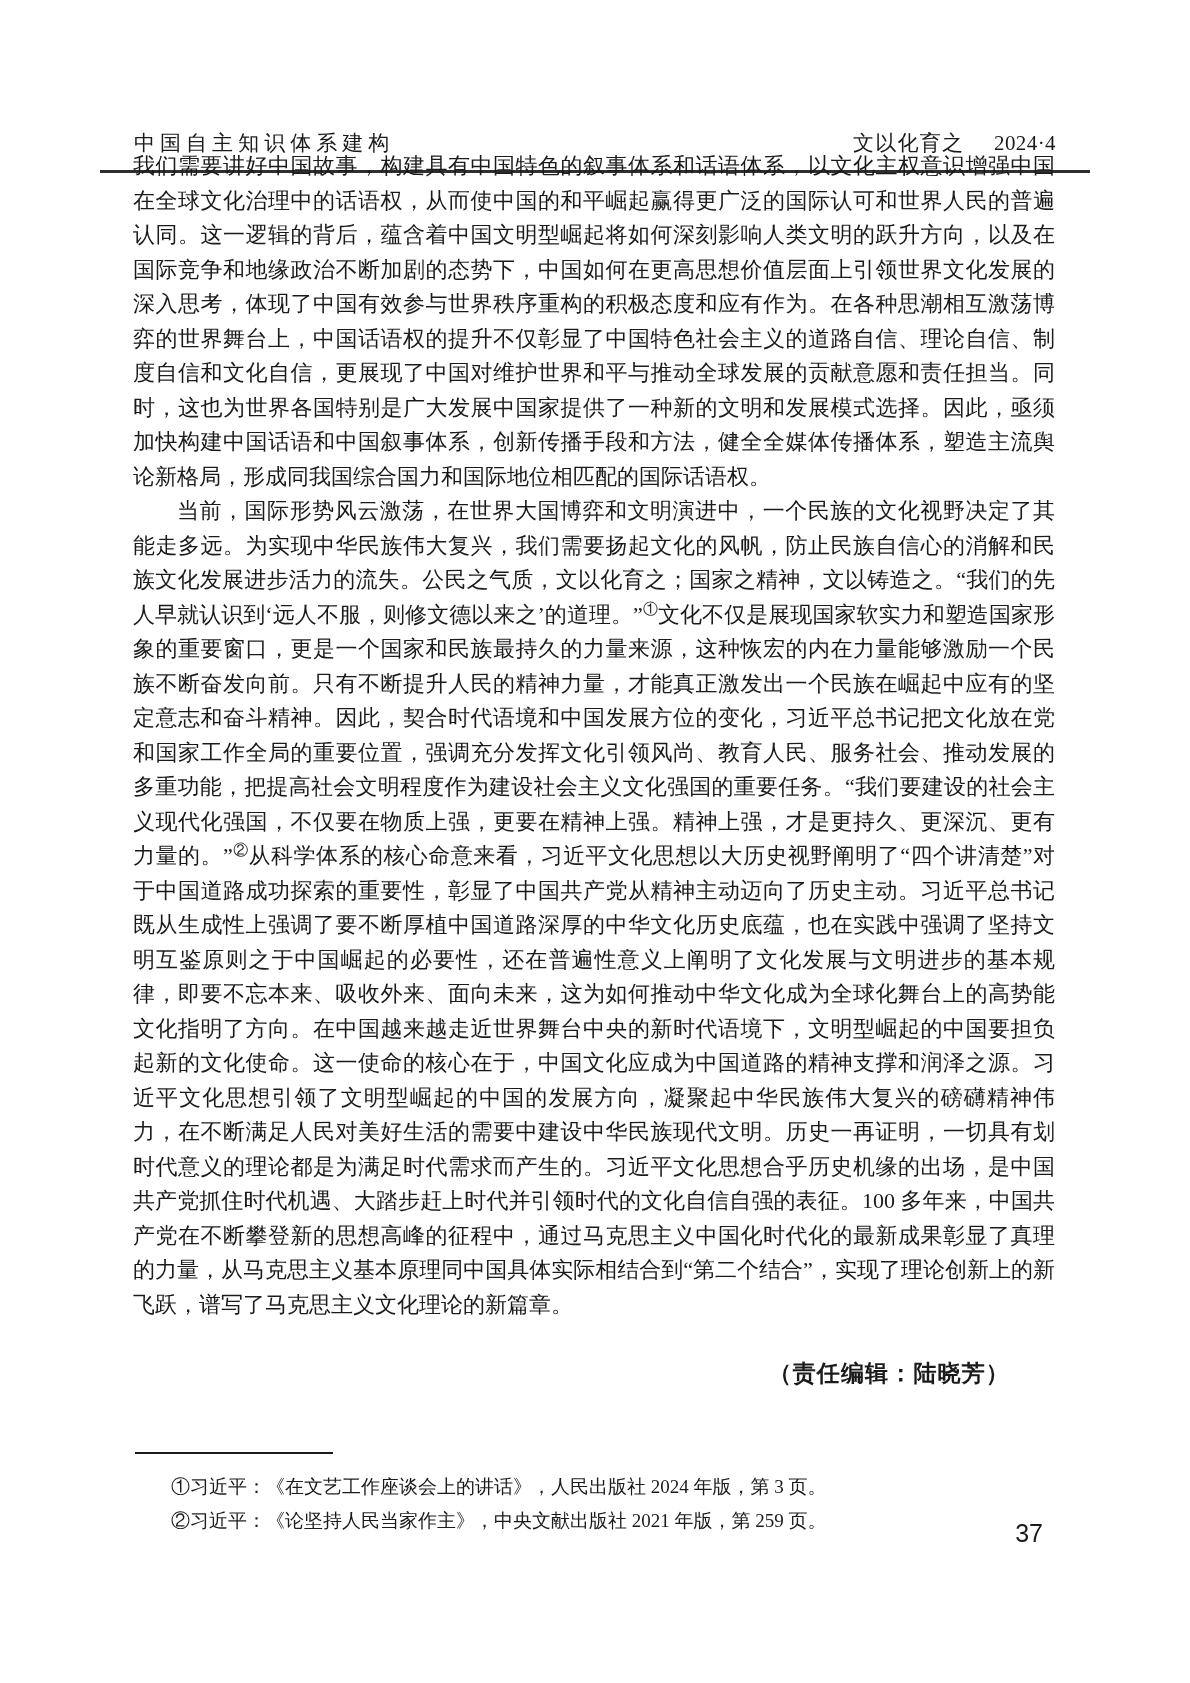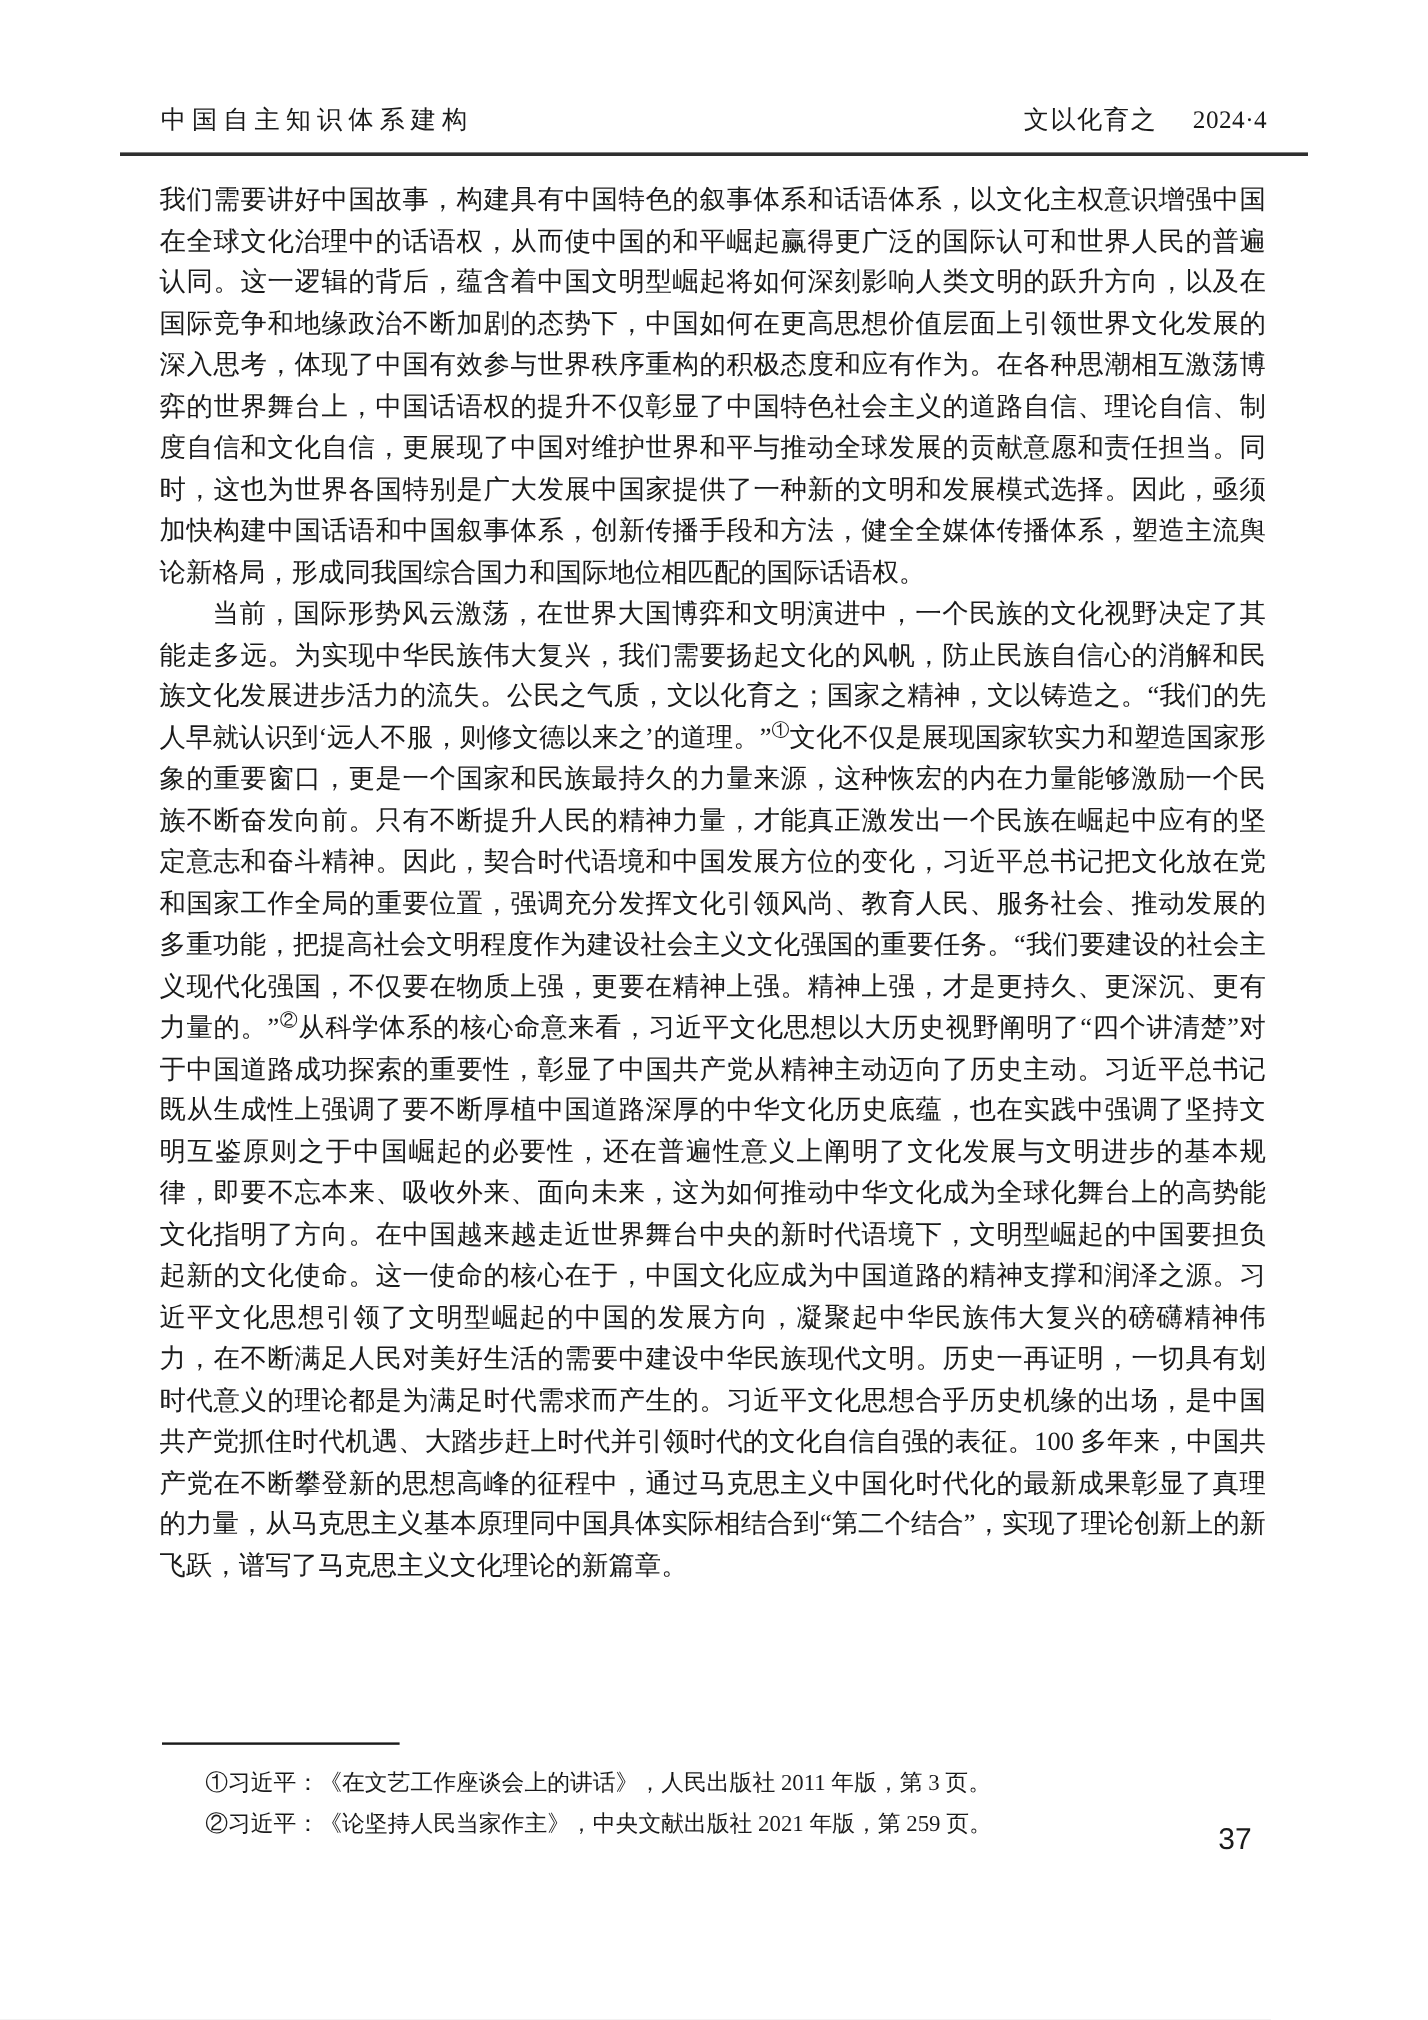--- a/index.html
+++ b/index.html
@@ -27,20 +27,21 @@
     width: 990px;
     border-bottom: 3px solid #2f2f2f;
     padding-bottom: 13px;
   }
   .header-row {
     display: flex;
     justify-content: space-between;
     align-items: center;
     padding: 0 34px;
     font-size: 21px;
+    margin-top: 43px;
   }
   .column-title {
     letter-spacing: 0.24em;
   }
   .journal-info {
     letter-spacing: 0.06em;
   }
   .journal-issue {
     margin-left: 1.1em;
     letter-spacing: 0.02em;
@@ -121,24 +122,25 @@
       <span class="journal-info">
         <span>文以化育之</span>
         <span class="journal-issue">2024·4</span>
       </span>
     </div>
   </header>
 
   <main class="body-text">
     <p class="para no-indent"><span>我们需要讲好中国故事，构建具有中国特色的叙事体系和话语体系，以文化主权意识增强中国在全球文化治理中的话语权，从而使中国的和平崛起赢得更广泛的国际认可和世界人民的普遍认同。这一逻辑的背后，蕴含着中国文明型崛起将如何深刻影响人类文明的跃升方向，以及在国际竞争和地缘政治不断加剧的态势下，中国如何在更高思想价值层面上引领世界文化发展的深入思考，体现了中国有效参与世界秩序重构的积极态度和应有作为。在各种思潮相互激荡博弈的世界舞台上，中国话语权的提升不仅彰显了中国特色社会主义的道路自信、理论自信、制度自信和文化自信，更展现了中国对维护世界和平与推动全球发展的贡献意愿和责任担当。同时，这也为世界各国特别是广大发展中国家提供了一种新的文明和发展模式选择。因此，亟须加快构建中国话语和中国叙事体系，创新传播手段和方法，健全全媒体传播体系，塑造主流舆论新格局，形成同我国综合国力和国际地位相匹配的国际话语权。</span></p>
     <p class="para"><span>当前，国际形势风云激荡，在世界大国博弈和文明演进中，一个民族的文化视野决定了其能走多远。为实现中华民族伟大复兴，我们需要扬起文化的风帆，防止民族自信心的消解和民族文化发展进步活力的流失。公民之气质，文以化育之；国家之精神，文以铸造之。“我们的先人早就认识到‘远人不服，则修文德以来之’的道理。”</span><sup class="fnref">①</sup><span>文化不仅是展现国家软实力和塑造国家形象的重要窗口，更是一个国家和民族最持久的力量来源，这种恢宏的内在力量能够激励一个民族不断奋发向前。只有不断提升人民的精神力量，才能真正激发出一个民族在崛起中应有的坚定意志和奋斗精神。因此，契合时代语境和中国发展方位的变化，习近平总书记把文化放在党和国家工作全局的重要位置，强调充分发挥文化引领风尚、教育人民、服务社会、推动发展的多重功能，把提高社会文明程度作为建设社会主义文化强国的重要任务。“我们要建设的社会主义现代化强国，不仅要在物质上强，更要在精神上强。精神上强，才是更持久、更深沉、更有力量的。”</span><sup class="fnref">②</sup><span>从科学体系的核心命意来看，习近平文化思想以大历史视野阐明了“四个讲清楚”对于中国道路成功探索的重要性，彰显了中国共产党从精神主动迈向了历史主动。习近平总书记既从生成性上强调了要不断厚植中国道路深厚的中华文化历史底蕴，也在实践中强调了坚持文明互鉴原则之于中国崛起的必要性，还在普遍性意义上阐明了文化发展与文明进步的基本规律，即要不忘本来、吸收外来、面向未来，这为如何推动中华文化成为全球化舞台上的高势能文化指明了方向。在中国越来越走近世界舞台中央的新时代语境下，文明型崛起的中国要担负起新的文化使命。这一使命的核心在于，中国文化应成为中国道路的精神支撑和润泽之源。习近平文化思想引领了文明型崛起的中国的发展方向，凝聚起中华民族伟大复兴的磅礴精神伟力，在不断满足人民对美好生活的需要中建设中华民族现代文明。历史一再证明，一切具有划时代意义的理论都是为满足时代需求而产生的。习近平文化思想合乎历史机缘的出场，是中国共产党抓住时代机遇、大踏步赶上时代并引领时代的文化自信自强的表征。100 多年来，中国共产党在不断攀登新的思想高峰的征程中，通过马克思主义中国化时代化的最新成果彰显了真理的力量，从马克思主义基本原理同中国具体实际相结合到“第二个结合”，实现了理论创新上的新飞跃，谱写了马克思主义文化理论的新篇章。</span></p>
+    <p class="editor-line">（责任编辑：陆晓芳）</p>
   </main>
 
   <div class="fn-rule"></div>
 
   <div class="footnotes">
-    <p class="footnote">①习近平：《在文艺工作座谈会上的讲话》，人民出版社 2011 年版，第 3 页。</p>
+    <p class="footnote">①习近平：《在文艺工作座谈会上的讲话》，人民出版社 2024 年版，第 3 页。</p>
     <p class="footnote">②习近平：《论坚持人民当家作主》，中央文献出版社 2021 年版，第 259 页。</p>
   </div>
 
   <div class="page-number">37</div>
 
 </div>
 
 </body></html>

